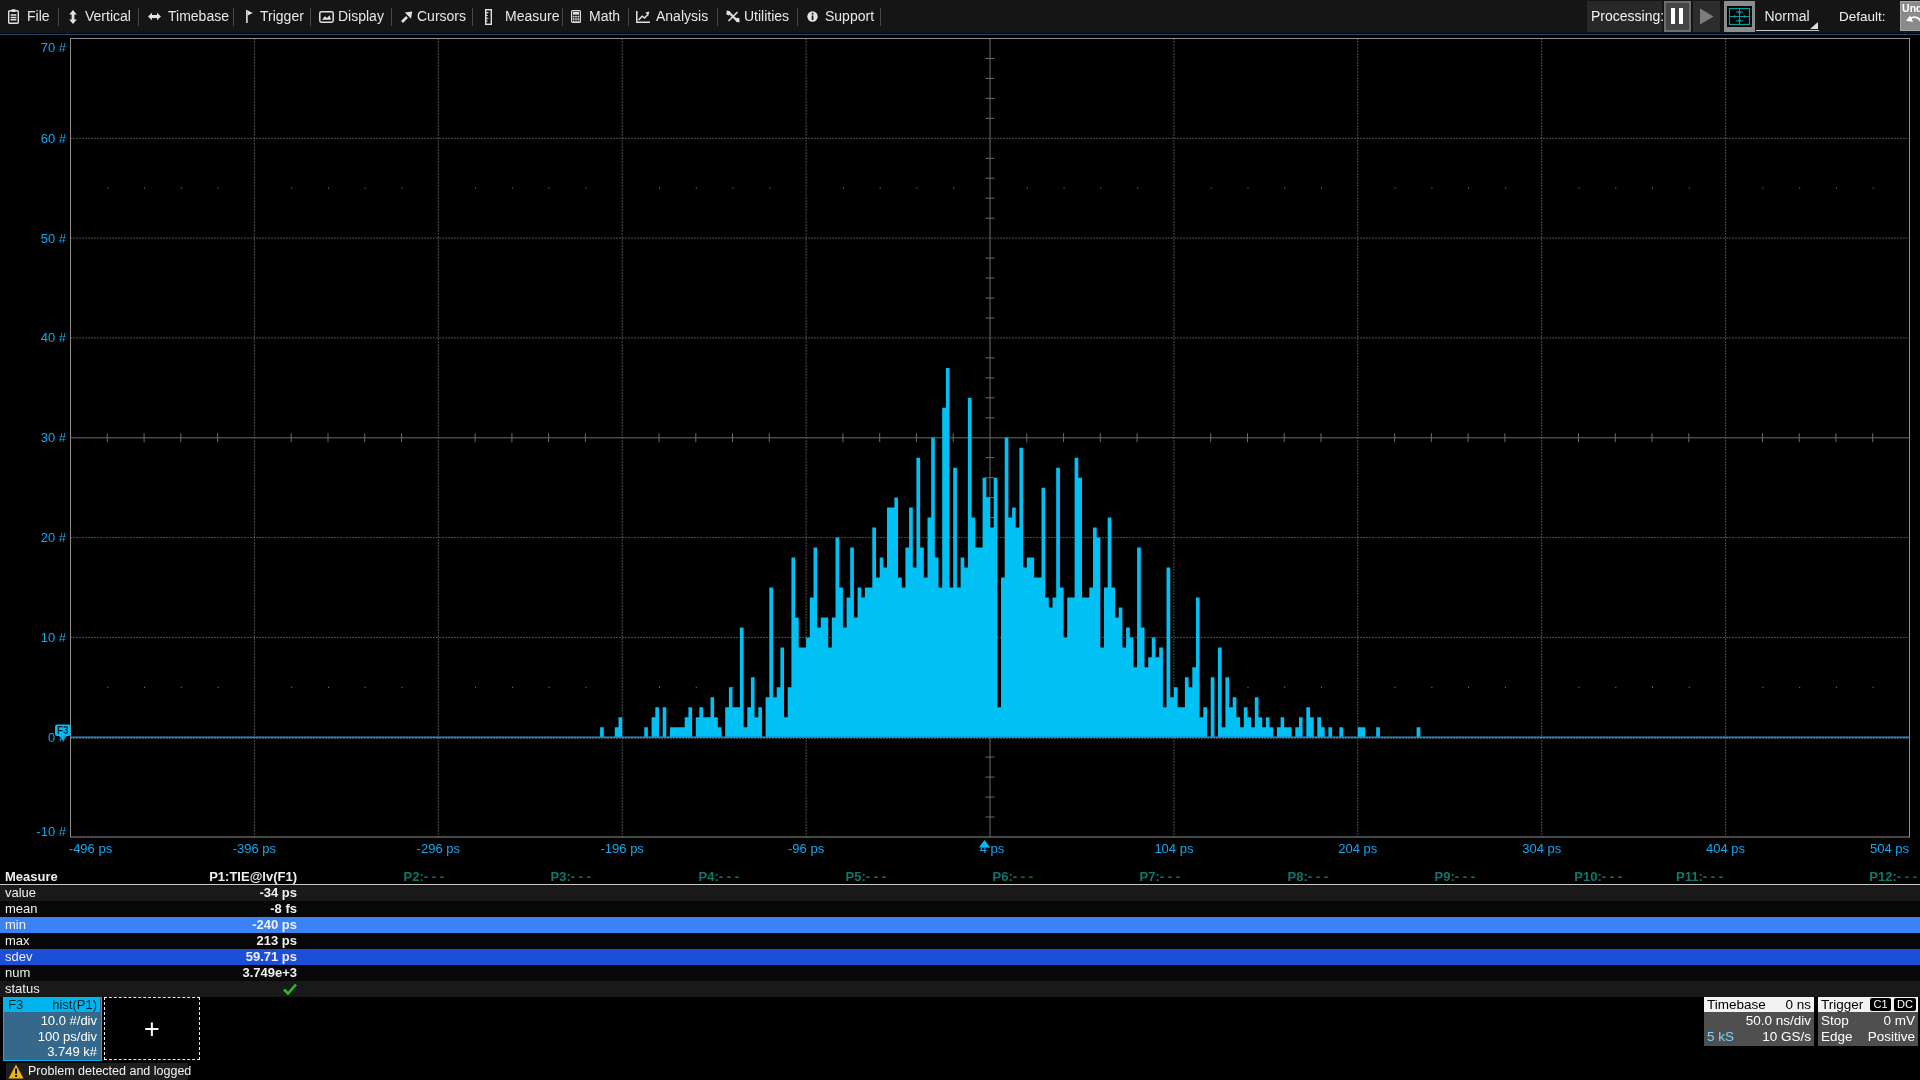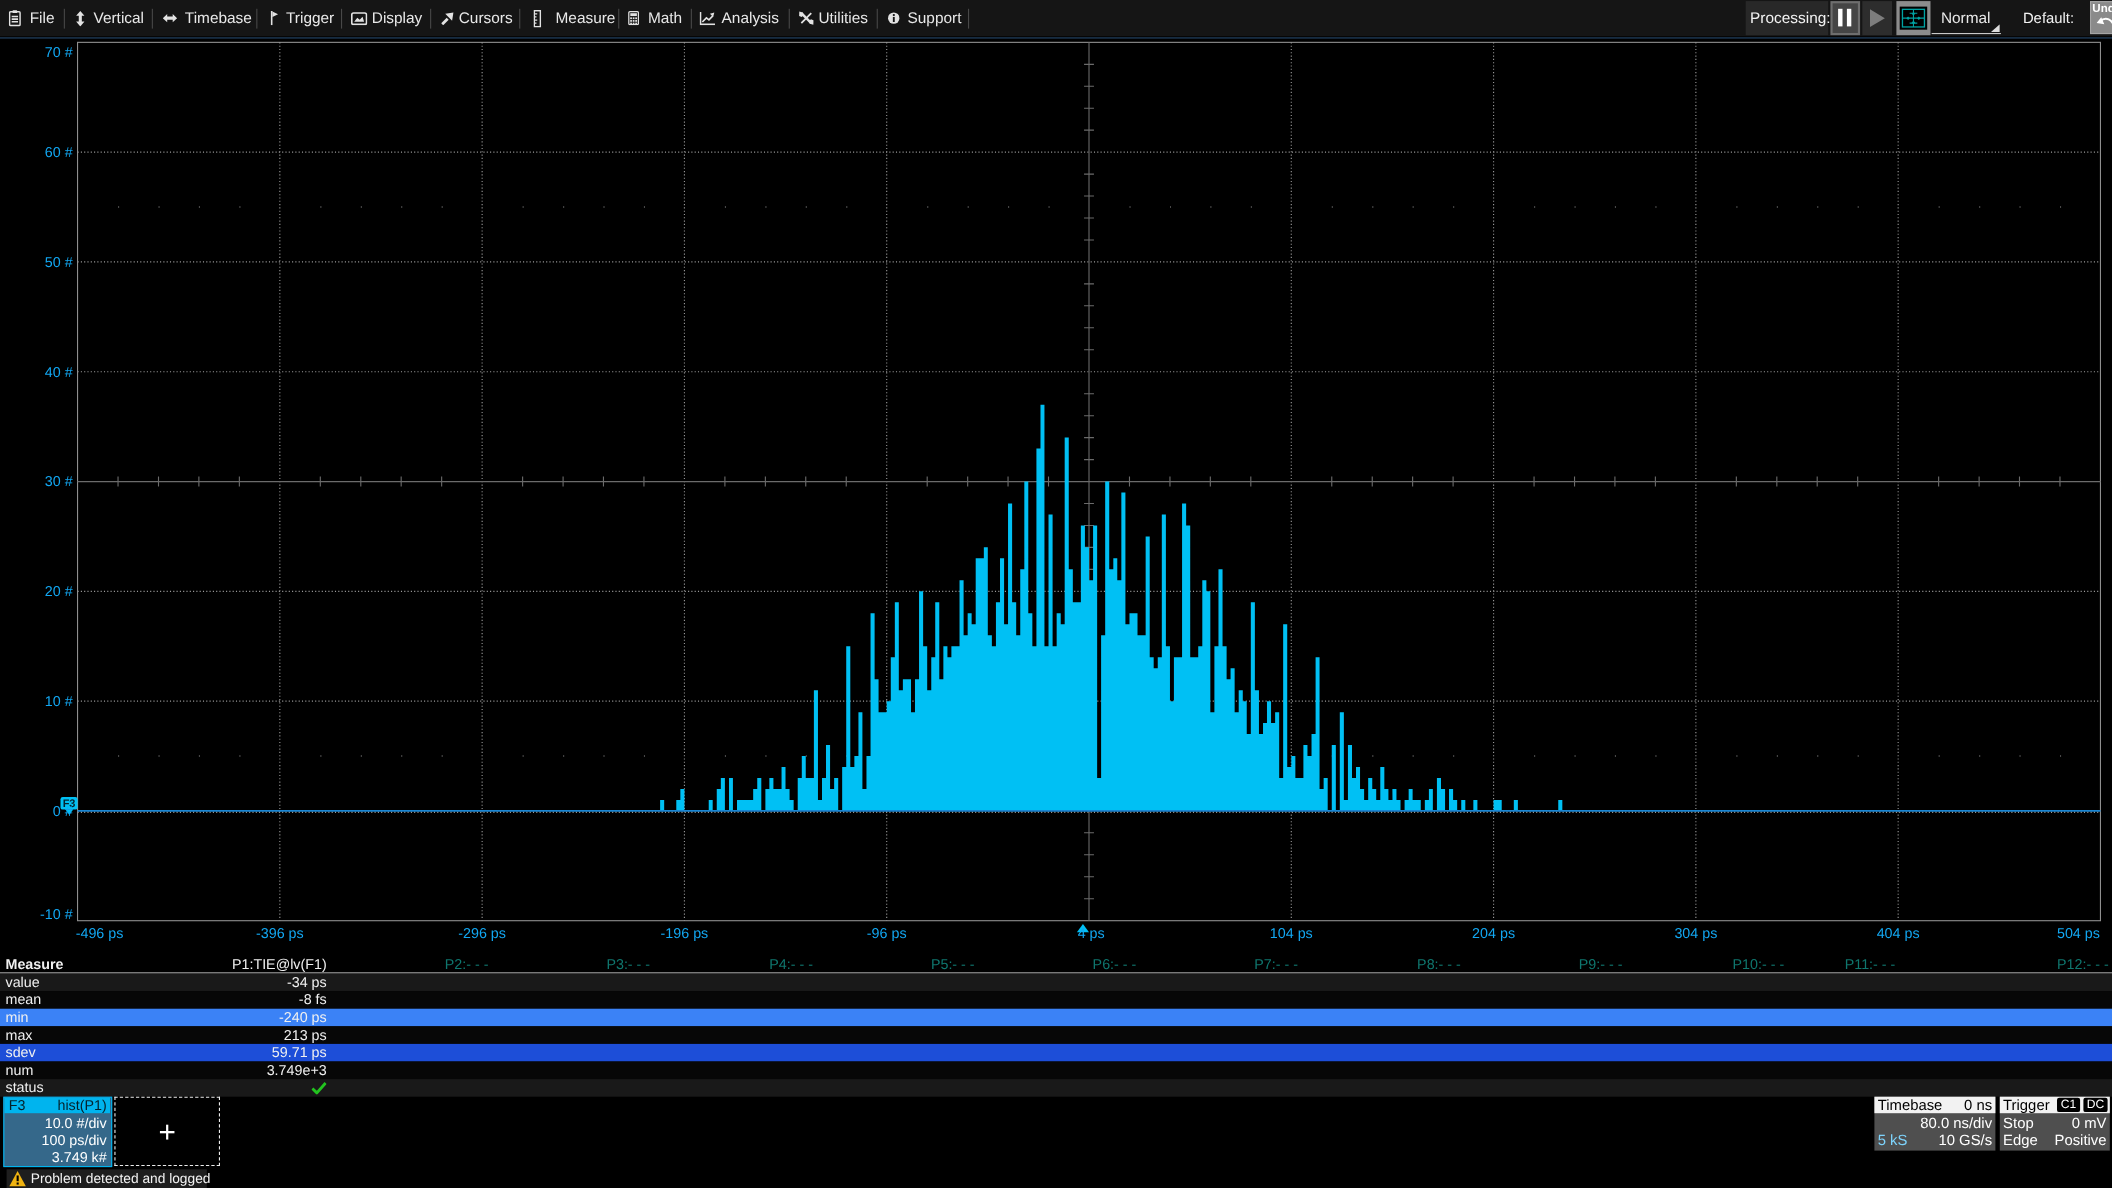--- a/index.html
+++ b/index.html
@@ -7,21 +7,21 @@
     font-family:"Liberation Sans", sans-serif; }
   .abs { position:absolute; }
   #menubar { position:absolute; left:0; top:0; width:1920px; height:33px; background:#151515; }
   #menuline { position:absolute; left:0; top:33.5px; width:1920px; height:1px; background:#26496d; }
   .mi { position:absolute; top:0; height:33px; line-height:33px; color:#e8e8e8; font-size:14px; white-space:nowrap; }
   .msep { position:absolute; top:8px; width:1px; height:18px; background:#484848; }
   .micon { position:absolute; top:0; height:33px; display:flex; align-items:center; }
   #mtable { position:absolute; left:0; top:869px; width:1920px; color:#f0f0f0; font-size:13px; }
   .trow { position:absolute; left:0; width:1920px; height:16px; line-height:16px; }
   .rlab { position:absolute; left:5px; }
-  .rv { position:absolute; text-align:right; width:120px; }
+  .rv { position:absolute; text-align:right; width:120px;font-weight:bold; }
   .phead { color:#0f766e; }
   .statusbar { position:absolute; left:0; top:1062px; width:1920px; height:18px; background:#000; }
 </style>
 </head>
 <body>
 
 <div id="menubar"></div>
 <div id="menuline"></div>
 
 <div class="micon" style="left:8px">
@@ -271,21 +271,21 @@
 
 <div class="abs" style="left:104px;top:997px;width:96px;height:63px;border:1px dashed #ececec;background:#000">
   <div class="abs" style="left:0;top:16px;width:94px;text-align:center;color:#fff;font-size:27px;font-weight:100">+</div>
 </div>
 
 <div class="abs" style="left:1704px;top:997px;width:110px;height:49px;background:#4f4f4f;font-size:13.5px">
   <div class="abs" style="left:0;top:0;width:110px;height:15px;background:#f2f2f2;color:#000;line-height:15px">
     <span style="position:absolute;left:3px">Timebase</span>
       <span style="position:absolute;right:3px">0 ns</span>
   </div>
-  <div class="abs" style="right:3px;top:16px;color:#fff;line-height:16px;text-align:right">80.0 ns/div</div>
+  <div class="abs" style="right:3px;top:16px;color:#fff;line-height:16px;text-align:right">50.0 ns/div</div>
   <div class="abs" style="left:3px;top:32px;color:#7dd3fc;line-height:15px">5 kS</div>
   <div class="abs" style="right:3px;top:32px;color:#fff;line-height:15px">10 GS/s</div>
 </div>
 <div class="abs" style="left:1818px;top:997px;width:100px;height:49px;background:#4f4f4f;font-size:13.5px">
   <div class="abs" style="left:0;top:0;width:100px;height:15px;background:#f2f2f2;color:#000;line-height:15px">
     <span style="position:absolute;left:3px">Trigger</span>
     <span style="position:absolute;left:52px;top:1px;width:21px;height:13px;background:#000;color:#fff;border-radius:2px;font-size:11px;text-align:center;line-height:13px">C1</span>
     <span style="position:absolute;left:76px;top:1px;width:22px;height:13px;background:#000;color:#fff;border-radius:2px;font-size:11px;text-align:center;line-height:13px">DC</span>
   </div>
   <div class="abs" style="left:3px;top:16px;color:#fff;line-height:16px">Stop</div>

